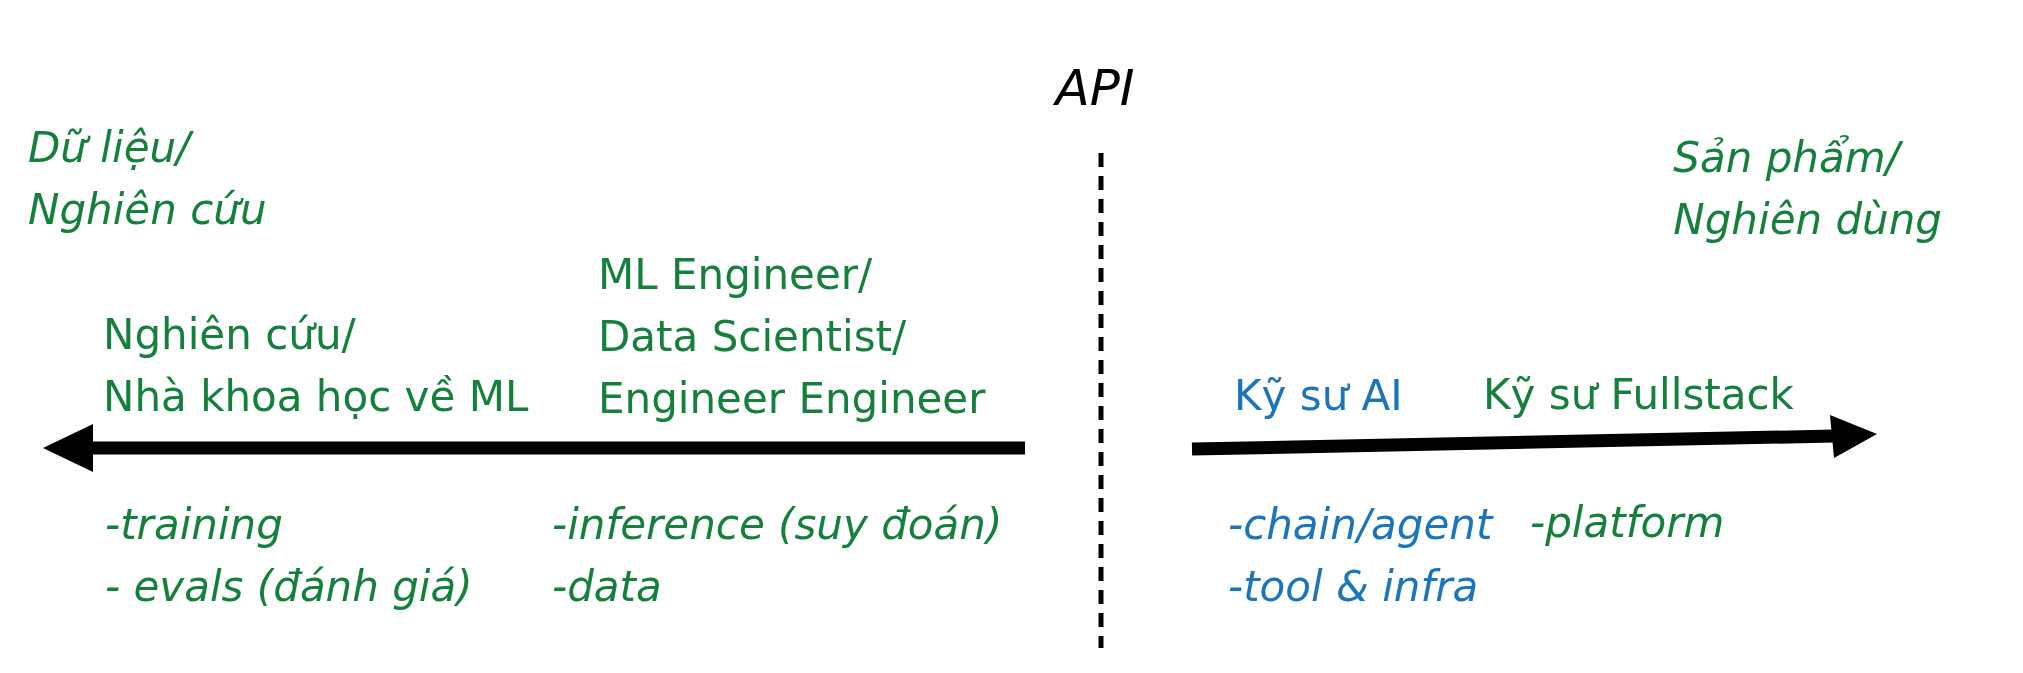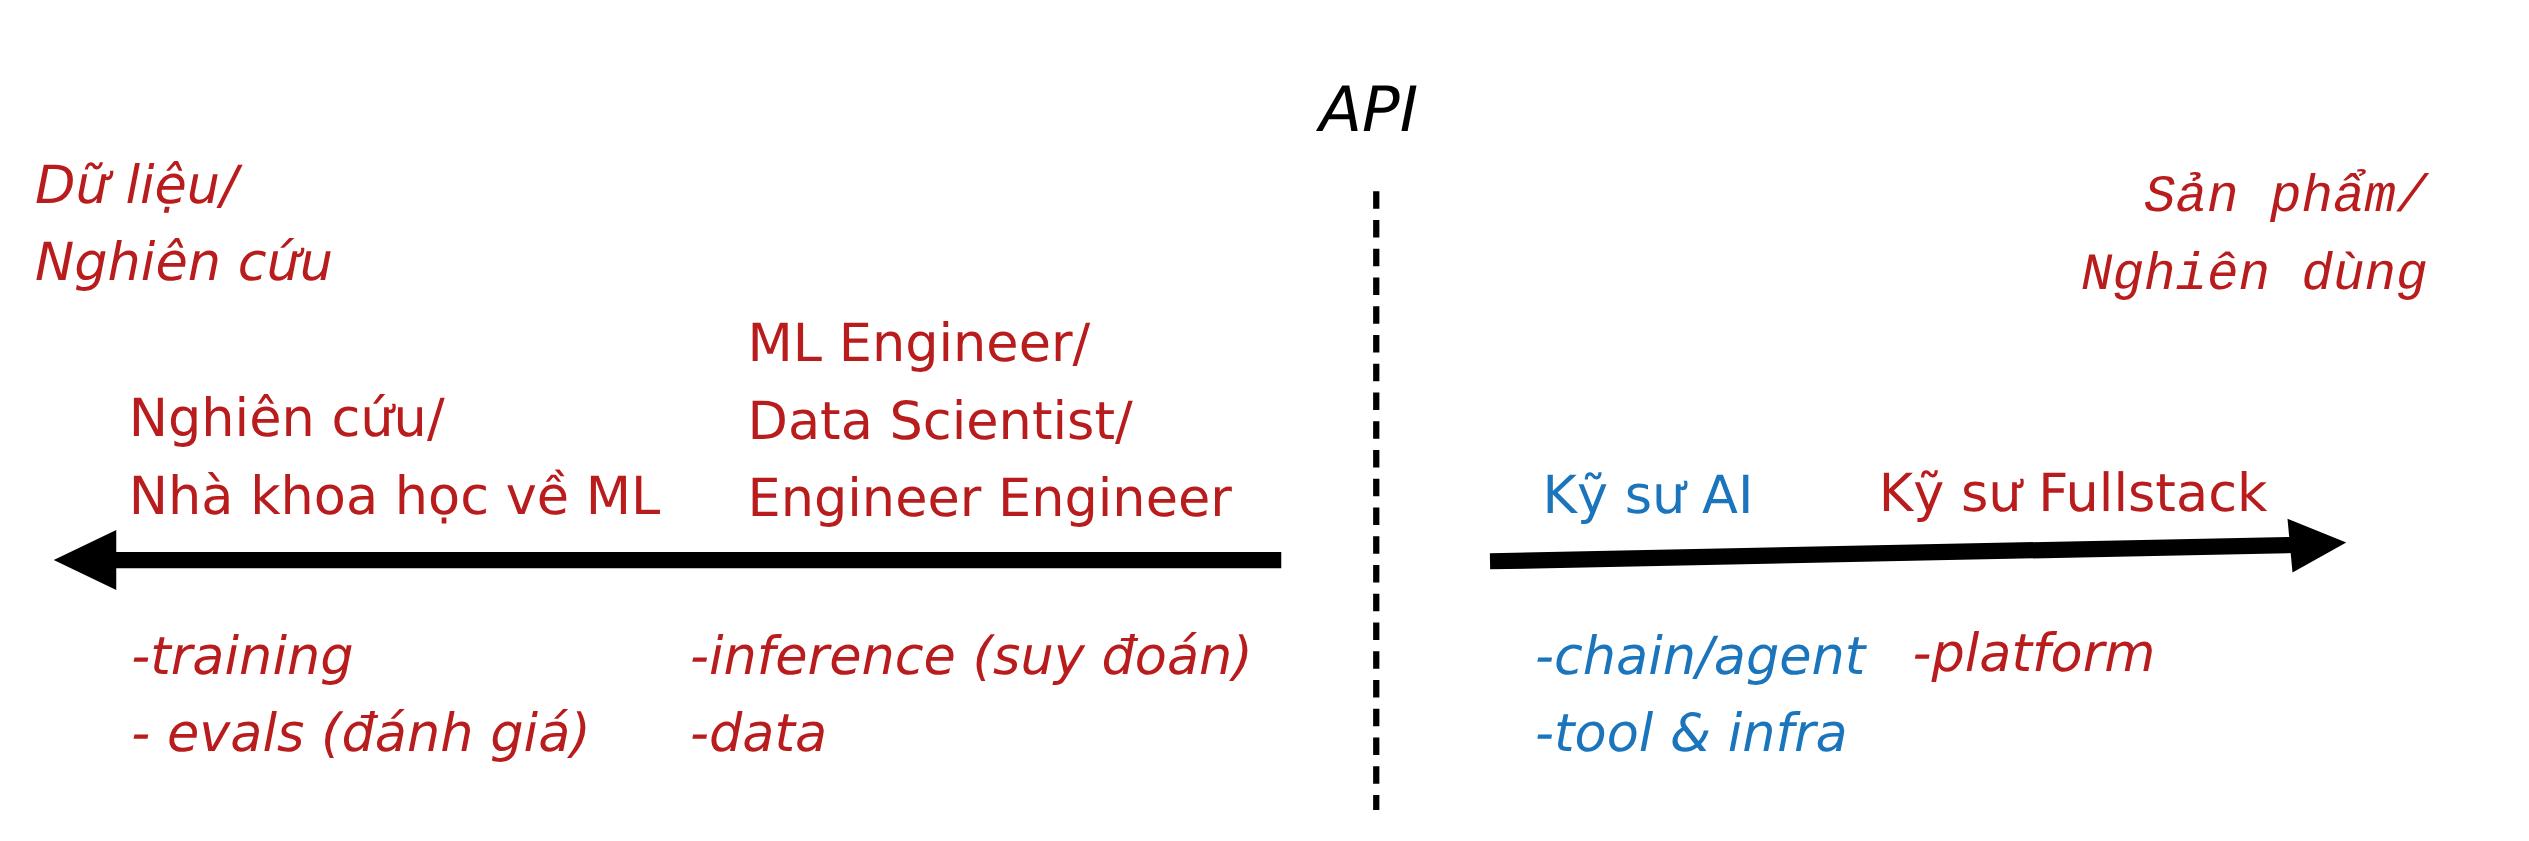--- a/index.html
+++ b/index.html
@@ -15,25 +15,25 @@
   .overlay {
     position: absolute;
     left: 0; top: 0;
     width: 2023px; height: 673px;
   }
   .t {
     position: absolute;
     font-size: 42px;
     line-height: 62px;
     white-space: nowrap;
-    color: #b91c1c;
+    color: #15803d;
   }
   .italic { font-style: italic; }
   .blue { color: #1B75BC; margin-left: 16px; }
-  .right-align { text-align: right; font-family: Liberation Mono, monospace; }
+  .right-align { text-align: left; }
   .api-title {
     position: absolute;
     left: 945px; top: 58px; width: 300px;
     text-align: center;
     font-size: 50px;
     line-height: 60px;
     font-style: italic;
   }
 </style>
 </head>
@@ -74,21 +74,21 @@
   </div>
 
   <div class="t" style="left:598px; top:244px;">
     <div>ML Engineer/</div>
     <div>Data Scientist/</div>
     <div>Engineer Engineer</div>
   </div>
 
   <div class="t blue" style="left:1218px; top:365px;">Kỹ sư AI</div>
 
-  <div class="t" style="left:1483px; top:364px;margin-left:20px;">Kỹ sư Fullstack</div>
+  <div class="t" style="left:1483px; top:364px;">Kỹ sư Fullstack</div>
 
   <div class="t italic" style="left:105px; top:494px;">
     <div>-training</div>
     <div>- evals (đánh giá)</div>
   </div>
 
   <div class="t italic" style="left:552px; top:494px;">
     <div>-inference (suy đoán)</div>
     <div>-data</div>
   </div>

